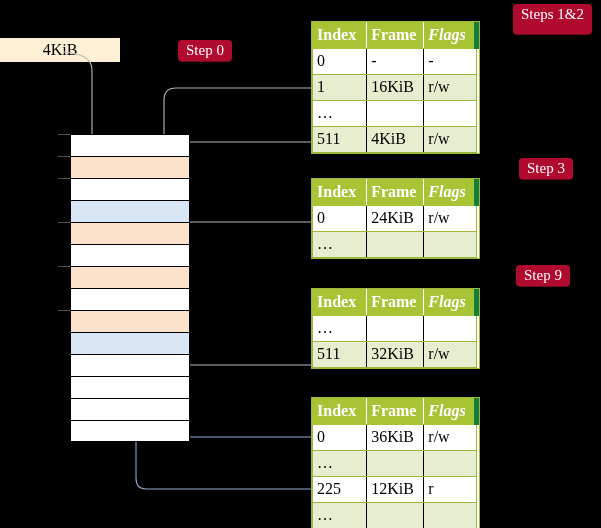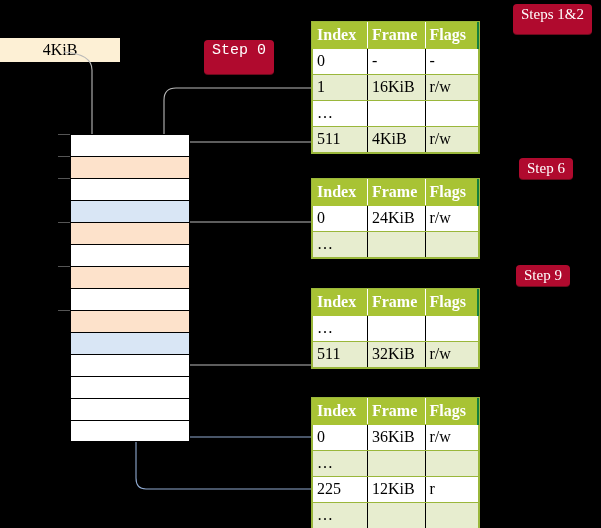--- a/index.html
+++ b/index.html
@@ -31,21 +31,21 @@
     overflow:hidden;
     white-space:nowrap;
   }
   .ptable th{
     background:#a8c334;
     color:#ffffff;
     font-weight:bold;
     border:1px solid #a8c334;
     border-right:1px solid #ffffff;
   }
-  .ptable th:last-child{border-right:2px solid #15803d;}
+  .ptable th:last-child{border-right:5px solid #15803d;font-style:italic;}
   .ptable td{border-left:1px solid #000;border-right:1px solid #000;}
   .ptable td:first-child{border-left:1px solid #9ab73b;}
   .ptable td:last-child{border-right:1px solid #9ab73b;}
   .ptable tr.alt td{background:#e7edcf;}
   .ptable tr.plain td{background:#ffffff;}
   .ptable td.hl{background:#f2f287;}
   .c-idx{width:56px;}
   .c-frm{width:58px;}
   .c-flg{width:54px;}
 
@@ -91,25 +91,25 @@
 
   svg.wires{position:absolute;left:0;top:0;width:601px;height:528px;overflow:visible;}
 </style>
 </head>
 <body>
 
 <div class="stage">
 
   <div class="kib-box" style="left:0px;top:38px;width:120px;height:24px;">4KiB</div>
 
-  <div class="badge" style="left:204px;top:40px;height:34px;font-family:Liberation Mono, monospace;">Step 0</div>
+  <div class="badge" style="left:178px;top:40px;height:21px;">Step 0</div>
 
   <div class="badge" style="left:513px;top:4px;height:30px;">Steps 1&amp;2</div>
 
-  <div class="badge" style="left:519px;top:158px;height:21px;">Step 6</div>
+  <div class="badge" style="left:519px;top:158px;height:21px;">Step 3</div>
 
   <div class="badge" style="left:516px;top:265px;height:21px;">Step 9</div>
 
   <svg class="wires" viewBox="0 0 601 528" xmlns="http://www.w3.org/2000/svg">
     <defs>
       <marker id="agray" markerWidth="9" markerHeight="9" refX="4.5" refY="7.5" orient="auto" markerUnits="userSpaceOnUse">
         <path d="M0.5,0 L4.5,8 L8.5,0 L4.5,2.6 Z" fill="#b9b9b9"></path>
       </marker>
       <marker id="ablue" markerWidth="9" markerHeight="9" refX="4.5" refY="7.5" orient="auto" markerUnits="userSpaceOnUse">
         <path d="M0.5,0 L4.5,8 L8.5,0 L4.5,2.6 Z" fill="#4e72a8"></path>

